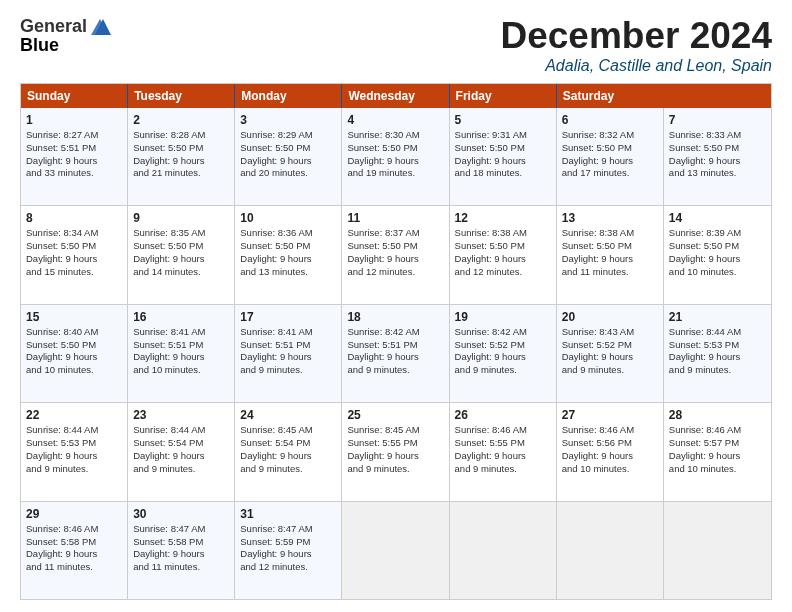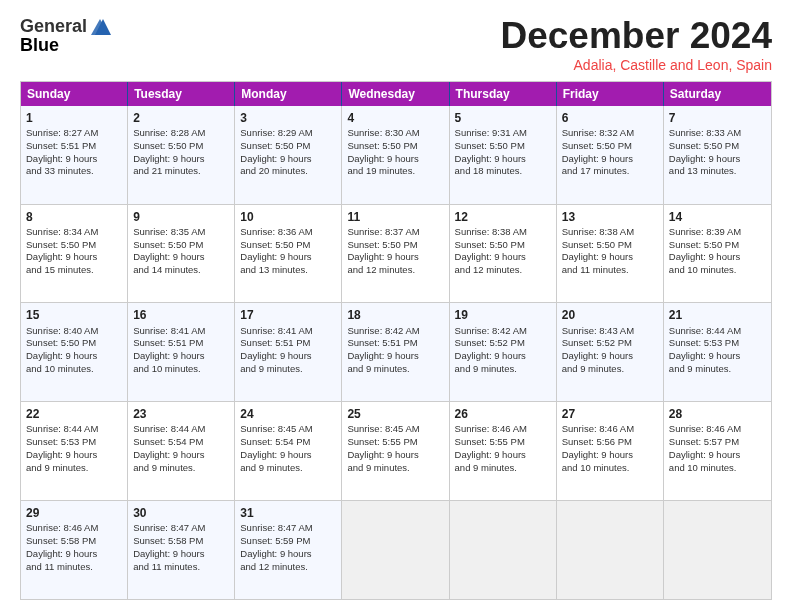--- a/index.html
+++ b/index.html
@@ -32,33 +32,34 @@
     .title-block {
       text-align: right;
     }
     .month-title {
       font-size: 37px;
       font-weight: bold;
       color: #222;
       line-height: 1.1;
     }
     .subtitle {
-      font-size: 14px;
-      color: #ef4444;
+      font-size: 16px;
+      color: #0c4a6e;
+      font-style: italic;
     }
     .calendar {
       flex: 1;
       display: flex;
       flex-direction: column;
       border: 1px solid #ccc;
     }
     .cal-header {
       display: grid;
       grid-template-columns: repeat(7, 1fr);
-      background: #a21caf;
+      background: #c2410c;
     }
     .cal-header-cell {
       color: #fff;
       font-size: 12px;
       font-weight: bold;
       padding: 5px 6px;
       text-align: left;
       border-right: 1px solid #1a4f99;
     }
     .cal-header-cell:last-child { border-right: none; }
@@ -117,21 +118,20 @@
       <div class="subtitle">Adalia, Castille and Leon, Spain</div>
     </div>
   </div>
 
   <div class="calendar">
     <div class="cal-header">
     <div class="cal-header-cell">Sunday</div>
         <div class="cal-header-cell">Tuesday</div>
         <div class="cal-header-cell">Monday</div>
         <div class="cal-header-cell">Wednesday</div>
-        <div class="cal-header-cell">Thursday</div>
         <div class="cal-header-cell">Friday</div>
         <div class="cal-header-cell">Saturday</div>
       </div>
     <div class="cal-body">
     <div class="cal-row">
           <div class="cal-cell">
             <span class="day-num">1</span>
             <div>Sunrise: 8:27 AM</div>
             <div>Sunset: 5:51 PM</div>
             <div>Daylight: 9 hours</div>

